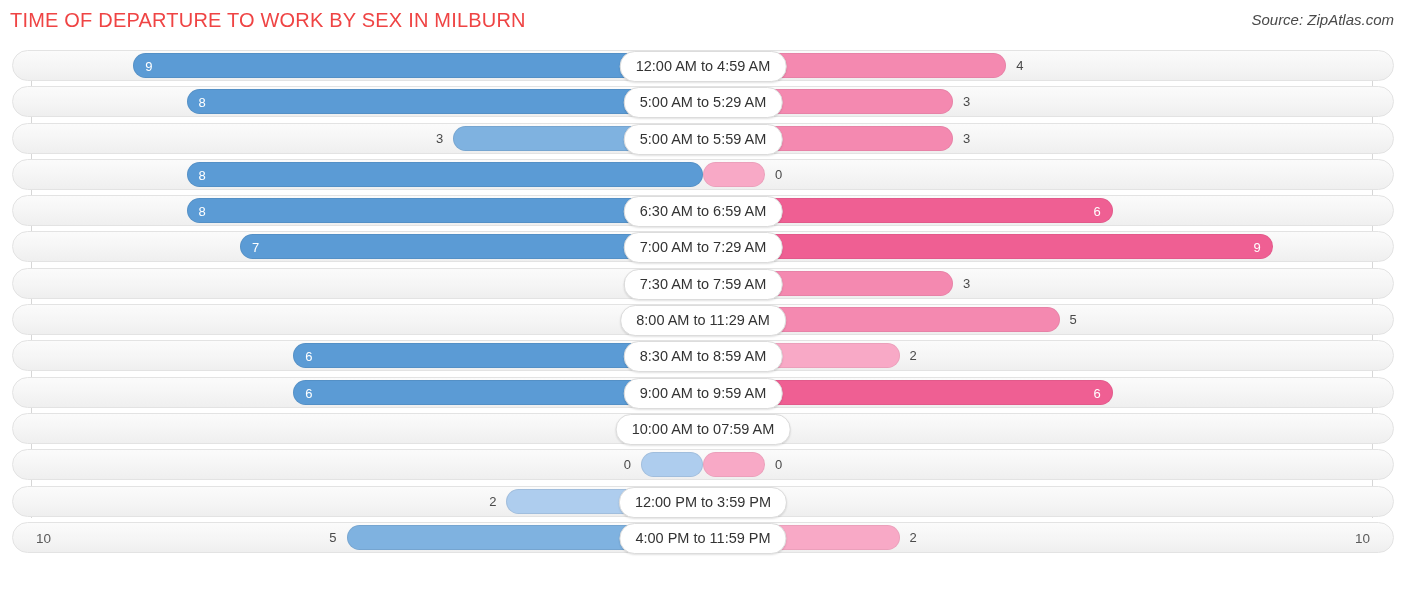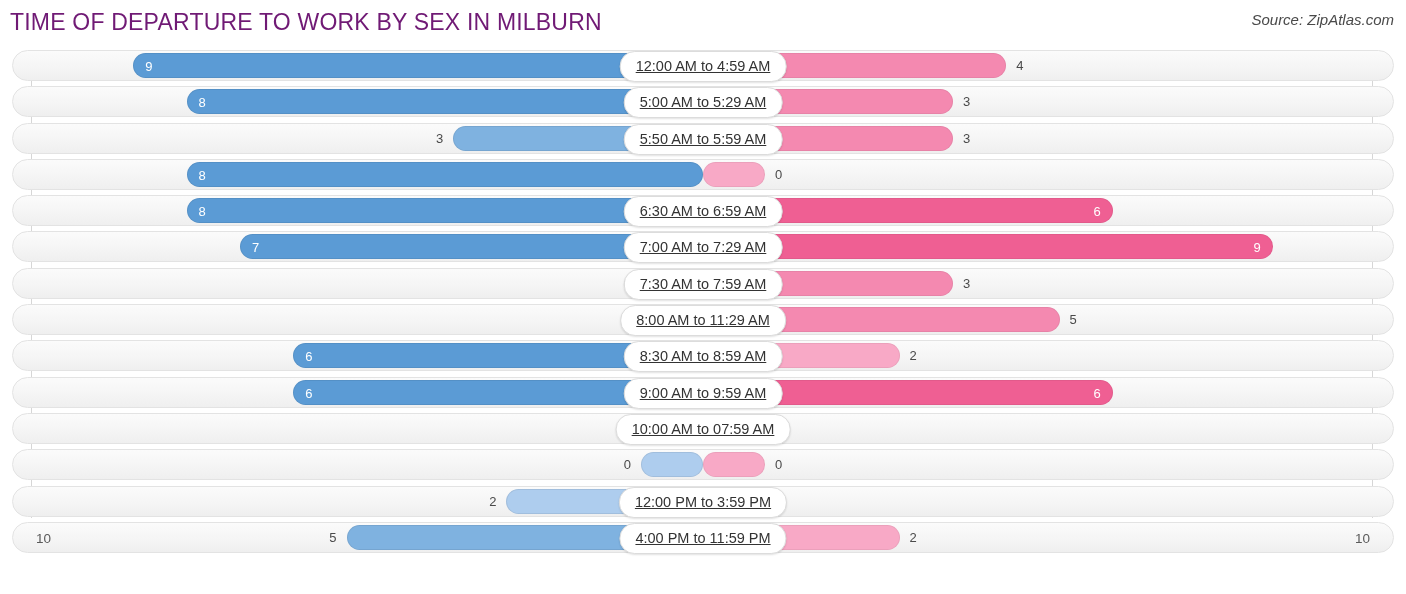--- a/index.html
+++ b/index.html
@@ -19,23 +19,23 @@
   
   .header {
     position: absolute;
     top: 0; left: 0; right: 0;
     height: 44px;
   }
   .chart-title {
     position: absolute;
     left: 10px;
     top: 9px;
-    font-size: 23px;
+    font-size: 20px;
     letter-spacing: .2px;
-    color: #701a75;
+    color: #ef4444;
     white-space: nowrap;
   }
   .source {
     position: absolute;
     right: 12px;
     top: 11px;
     font-size: 15px;
     font-style: italic;
     color: #4a4a4a;
     white-space: nowrap;
@@ -138,21 +138,20 @@
     line-height: 29px;
     padding: 0 15px;
     background: #ffffff;
     border: 1px solid #dcdcdc;
     border-radius: 15px;
     font-size: 14.5px;
     color: #333333;
     white-space: nowrap;
     box-shadow: 0 1px 2px rgba(0,0,0,.12);
     z-index: 4;
-    text-decoration: underline;
   }
 
   
   .axis-label {
     position: absolute;
     bottom: 10px;
     font-size: 13.5px;
     color: #5a5a5a;
   }
   .axis-label.left  { left: 36px; }
@@ -223,21 +222,21 @@
       <div class="row">
         <div class="track"></div>
         <div class="half left">
           <div class="bar male" style="width:249.9px; right:0px; background:#7fb2e0;"></div>
           <div class="out-value" style="right: 259.9px; width: 40px;">3</div>
         </div>
         <div class="half right">
           <div class="bar female" style="width:249.9px; background:#f489b0;"></div>
           <div class="out-value" style="left:259.9px; width:40px;">3</div>
         </div>
-        <div class="center-label">5:50 AM to 5:59 AM</div>
+        <div class="center-label">5:00 AM to 5:59 AM</div>
       </div>
       <div class="row">
         <div class="track"></div>
         <div class="half left">
           <div class="bar male" style="width:516.4000000000001px; right:0px; background:#5b9bd5;">
             <span class="bar-value">8</span>
           </div>
         </div>
         <div class="half right">
           <div class="bar female" style="width:62px; background:#f8a9c6;"></div>

